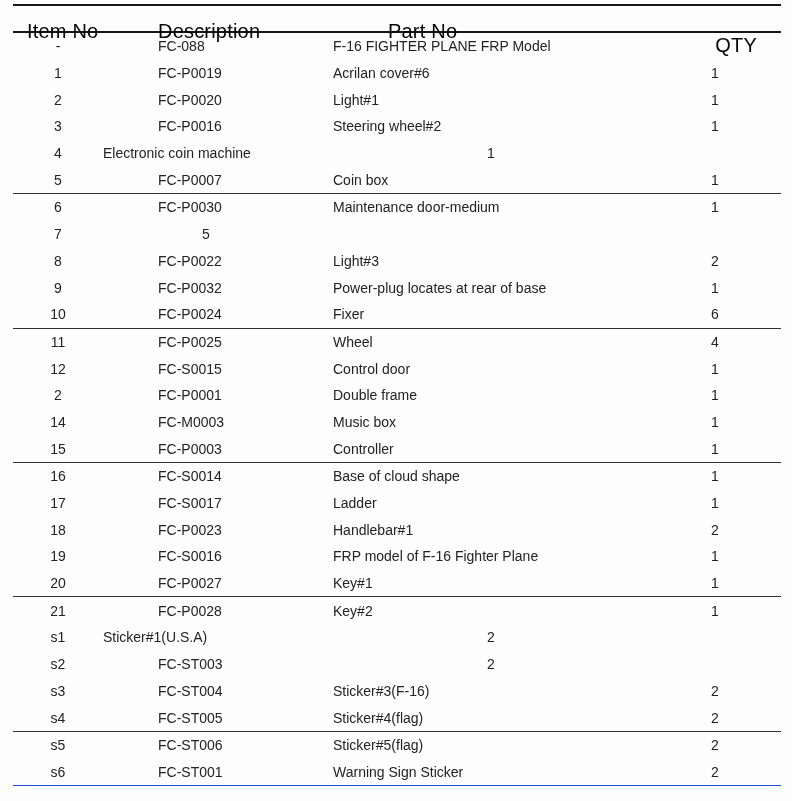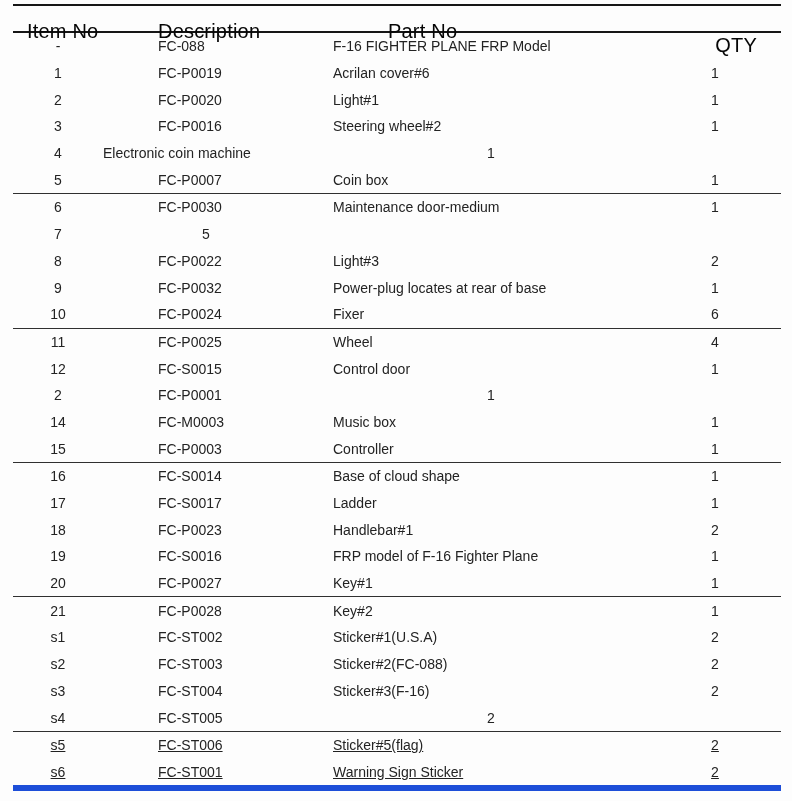--- a/index.html
+++ b/index.html
@@ -35,21 +35,21 @@
     letter-spacing: 0.2px;
     white-space: nowrap;
   }
   .h-item { padding-left: 14px; }
   .h-part { padding-left: 55px; }
   .h-desc { padding-left: 55px; }
   .h-qty  { text-align: right; padding-right: 24px; margin-top: 28px; }
 
   
   .section { border-bottom: 1.5px solid #303030; }
-  .section:last-child { border-bottom: 6px solid #1d4ed8; text-decoration: underline; }
+  .section:last-child { border-bottom: 1px solid #1d4ed8; }
 
   .row {
     display: grid;
     grid-template-columns: 90px 230px 340px 108px;
     align-items: center;
     height: 26.7px;
     font-size: 14px;
     color: #232323;
   }
   .row .cell { white-space: nowrap; overflow: hidden; }
@@ -148,20 +148,21 @@
           </div>
           <div class="row">
             <div class="cell c-item">12</div>
             <div class="cell c-part">FC-S0015</div>
             <div class="cell c-desc">Control door</div>
             <div class="cell c-qty">1</div>
           </div>
           <div class="row">
             <div class="cell c-item">2</div>
             <div class="cell c-part">FC-P0001</div>
+            <div class="cell c-desc">Double frame</div>
             <div class="cell c-qty">1</div>
           </div>
           <div class="row">
             <div class="cell c-item">14</div>
             <div class="cell c-part">FC-M0003</div>
             <div class="cell c-desc">Music box</div>
             <div class="cell c-qty">1</div>
           </div>
           <div class="row">
             <div class="cell c-item">15</div>
@@ -204,39 +205,38 @@
         </div>
         <div class="section">
           <div class="row">
             <div class="cell c-item">21</div>
             <div class="cell c-part">FC-P0028</div>
             <div class="cell c-desc">Key#2</div>
             <div class="cell c-qty">1</div>
           </div>
           <div class="row">
             <div class="cell c-item">s1</div>
-            <div class="cell c-part">FC-ST002</div>
             <div class="cell c-desc">Sticker#1(U.S.A)</div>
             <div class="cell c-qty">2</div>
           </div>
           <div class="row">
             <div class="cell c-item">s2</div>
             <div class="cell c-part">FC-ST003</div>
-            <div class="cell c-desc">Sticker#2(FC-088)</div>
             <div class="cell c-qty">2</div>
           </div>
           <div class="row">
             <div class="cell c-item">s3</div>
             <div class="cell c-part">FC-ST004</div>
             <div class="cell c-desc">Sticker#3(F-16)</div>
             <div class="cell c-qty">2</div>
           </div>
           <div class="row">
             <div class="cell c-item">s4</div>
             <div class="cell c-part">FC-ST005</div>
+            <div class="cell c-desc">Sticker#4(flag)</div>
             <div class="cell c-qty">2</div>
           </div>
         </div>
         <div class="section">
           <div class="row">
             <div class="cell c-item">s5</div>
             <div class="cell c-part">FC-ST006</div>
             <div class="cell c-desc">Sticker#5(flag)</div>
             <div class="cell c-qty">2</div>
           </div>

